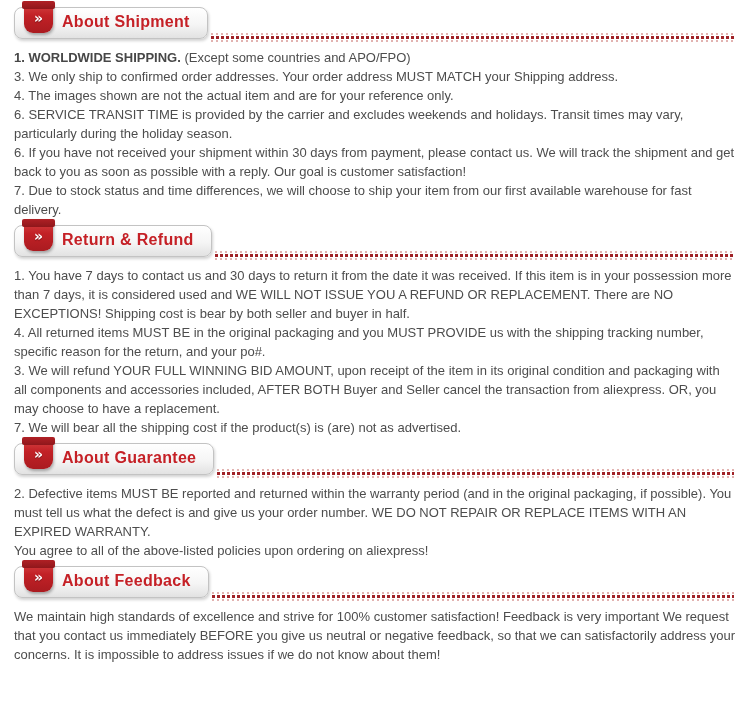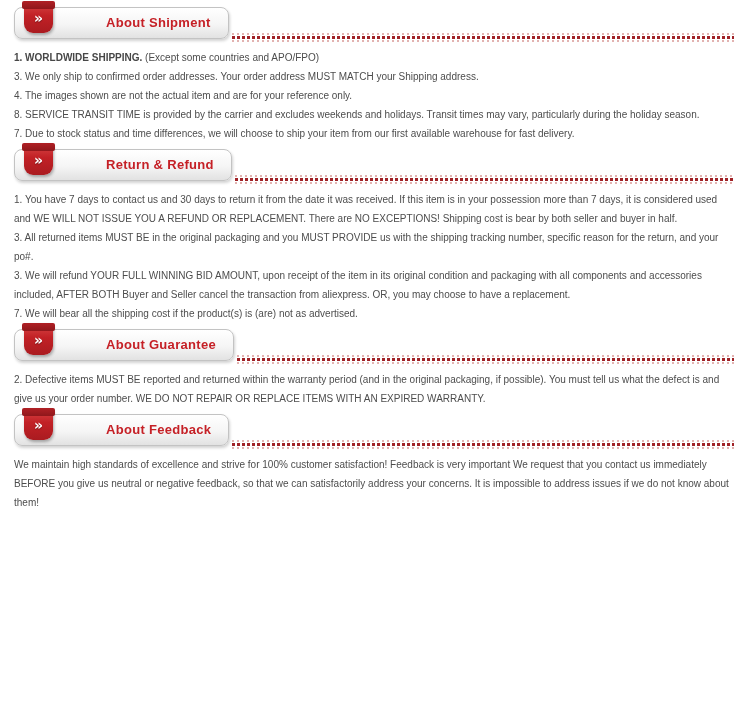--- a/index.html
+++ b/index.html
@@ -15,32 +15,32 @@
         padding:0 17px 2px 47px;}
   .ribbon{position:absolute;left:9px;top:-7px;width:29px;height:32px;
         background:linear-gradient(180deg,#d84848 0%,#c22126 45%,#aa1b20 100%);
         border-radius:3px 3px 9px 9px;
         box-shadow:1px 2px 3px rgba(0,0,0,.30);}
   .ribbon::before{content:"";position:absolute;top:0;left:-2px;right:-2px;height:8px;
         background:linear-gradient(180deg,#b02025,#8f171b);border-radius:2px;}
   .chev{position:absolute;top:8px;left:0;right:0;text-align:center;color:#ffffff;
         font-weight:bold;font-size:14px;line-height:18px;font-family:"DejaVu Sans",sans-serif;
         text-shadow:0 1px 1px rgba(0,0,0,.35);}
-  .title{color:#c52026;font-weight:bold;font-size:13px;letter-spacing:.3px;white-space:nowrap;margin-left:44px;}
+  .title{color:#c52026;font-weight:bold;font-size:16px;letter-spacing:.3px;white-space:nowrap;}
   .dots{flex:1;height:10px;align-self:flex-end;margin:0 2px -3px 3px;
         background-image:
           repeating-linear-gradient(90deg,#e2b3b1 0 2px,rgba(0,0,0,0) 2px 5px),
           repeating-linear-gradient(90deg,#a02227 0 3px,rgba(0,0,0,0) 3px 5px),
           repeating-linear-gradient(90deg,#e2b3b1 0 2px,rgba(0,0,0,0) 2px 5px);
         background-size:100% 2px,100% 3px,100% 2px;
         background-position:0 1px,0 4px,0 8px;
         background-repeat:no-repeat;}
 
   
-  .body{font-size:10px;color:#4d4d4d;}
+  .body{font-size:13px;color:#4d4d4d;}
   .body p{margin:0;line-height:19px;}
   .body b{font-weight:bold;color:#474747;}
 </style>
 </head>
 <body>
 
 <div class="wrap">
 
   <section>
     <div class="hdr">
@@ -49,55 +49,57 @@
             <span class="chev">»</span>
           </span>
         <span class="title">About Shipment</span>
       </div>
       <div class="dots"></div>
     </div>
     <div class="body">
       <p><b>1. WORLDWIDE SHIPPING.</b><span> (Except some countries and APO/FPO)</span></p>
       <p><b></b><span>3. We only ship to confirmed order addresses. Your order address MUST MATCH your Shipping address.</span></p>
       <p><b></b><span>4. The images shown are not the actual item and are for your reference only.</span></p>
-      <p><b></b><span>8. SERVICE TRANSIT TIME is provided by the carrier and excludes weekends and holidays. Transit times may vary, particularly during the holiday season.</span></p>
+      <p><b></b><span>6. SERVICE TRANSIT TIME is provided by the carrier and excludes weekends and holidays. Transit times may vary, particularly during the holiday season.</span></p>
+      <p><b></b><span>6. If you have not received your shipment within 30 days from payment, please contact us. We will track the shipment and get back to you as soon as possible with a reply. Our goal is customer satisfaction!</span></p>
       <p><b></b><span>7. Due to stock status and time differences, we will choose to ship your item from our first available warehouse for fast delivery.</span></p>
     </div>
   </section>
 
   <section>
     <div class="hdr">
       <div class="pill">
         <span class="ribbon">
             <span class="chev">»</span>
           </span>
         <span class="title">Return &amp; Refund</span>
       </div>
       <div class="dots"></div>
     </div>
     <div class="body">
       <p><b></b><span>1. You have 7 days to contact us and 30 days to return it from the date it was received. If this item is in your possession more than 7 days, it is considered used and WE WILL NOT ISSUE YOU A REFUND OR REPLACEMENT. There are NO EXCEPTIONS! Shipping cost is bear by both seller and buyer in half.</span></p>
-      <p><b></b><span>3. All returned items MUST BE in the original packaging and you MUST PROVIDE us with the shipping tracking number, specific reason for the return, and your po#.</span></p>
+      <p><b></b><span>4. All returned items MUST BE in the original packaging and you MUST PROVIDE us with the shipping tracking number, specific reason for the return, and your po#.</span></p>
       <p><b></b><span>3. We will refund YOUR FULL WINNING BID AMOUNT, upon receipt of the item in its original condition and packaging with all components and accessories included, AFTER BOTH Buyer and Seller cancel the transaction from aliexpress. OR, you may choose to have a replacement.</span></p>
       <p><b></b><span>7.  We will bear all the shipping cost if the product(s) is (are) not as advertised.</span></p>
     </div>
   </section>
 
   <section>
     <div class="hdr">
       <div class="pill">
         <span class="ribbon">
             <span class="chev">»</span>
           </span>
         <span class="title">About Guarantee</span>
       </div>
       <div class="dots"></div>
     </div>
     <div class="body">
       <p><b></b><span>2. Defective items MUST BE reported and returned within the warranty period (and in the original packaging, if possible). You must tell us what the defect is and give us your order number. WE DO NOT REPAIR OR REPLACE ITEMS WITH AN EXPIRED WARRANTY.</span></p>
+      <p><b></b><span>You agree to all of the above-listed policies upon ordering on aliexpress!</span></p>
     </div>
   </section>
 
   <section>
     <div class="hdr">
       <div class="pill">
         <span class="ribbon">
             <span class="chev">»</span>
           </span>
         <span class="title">About Feedback</span>

